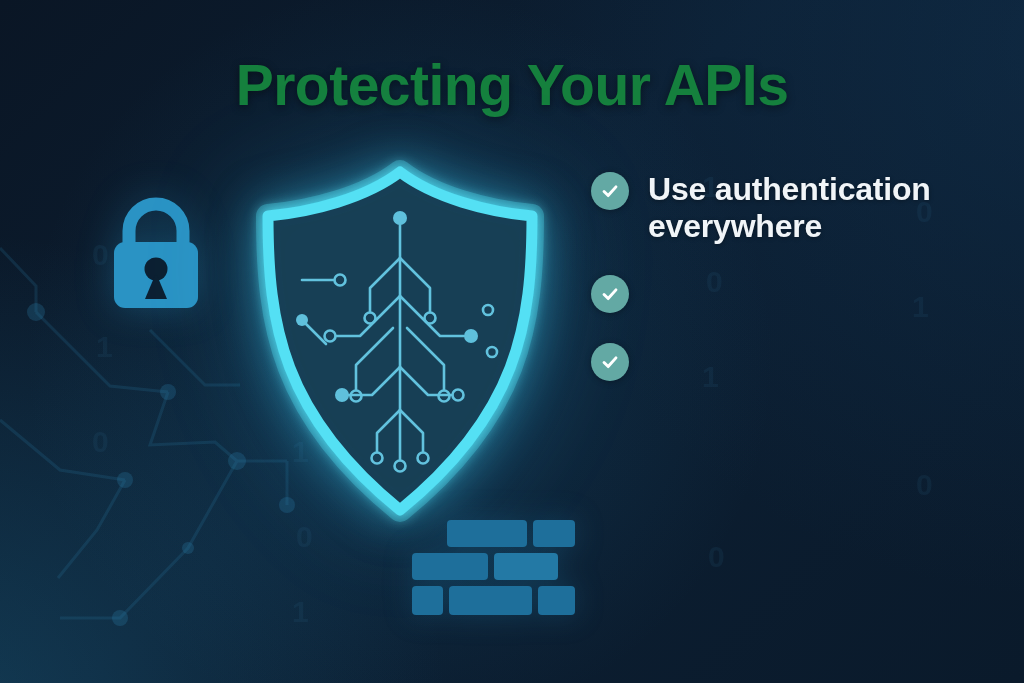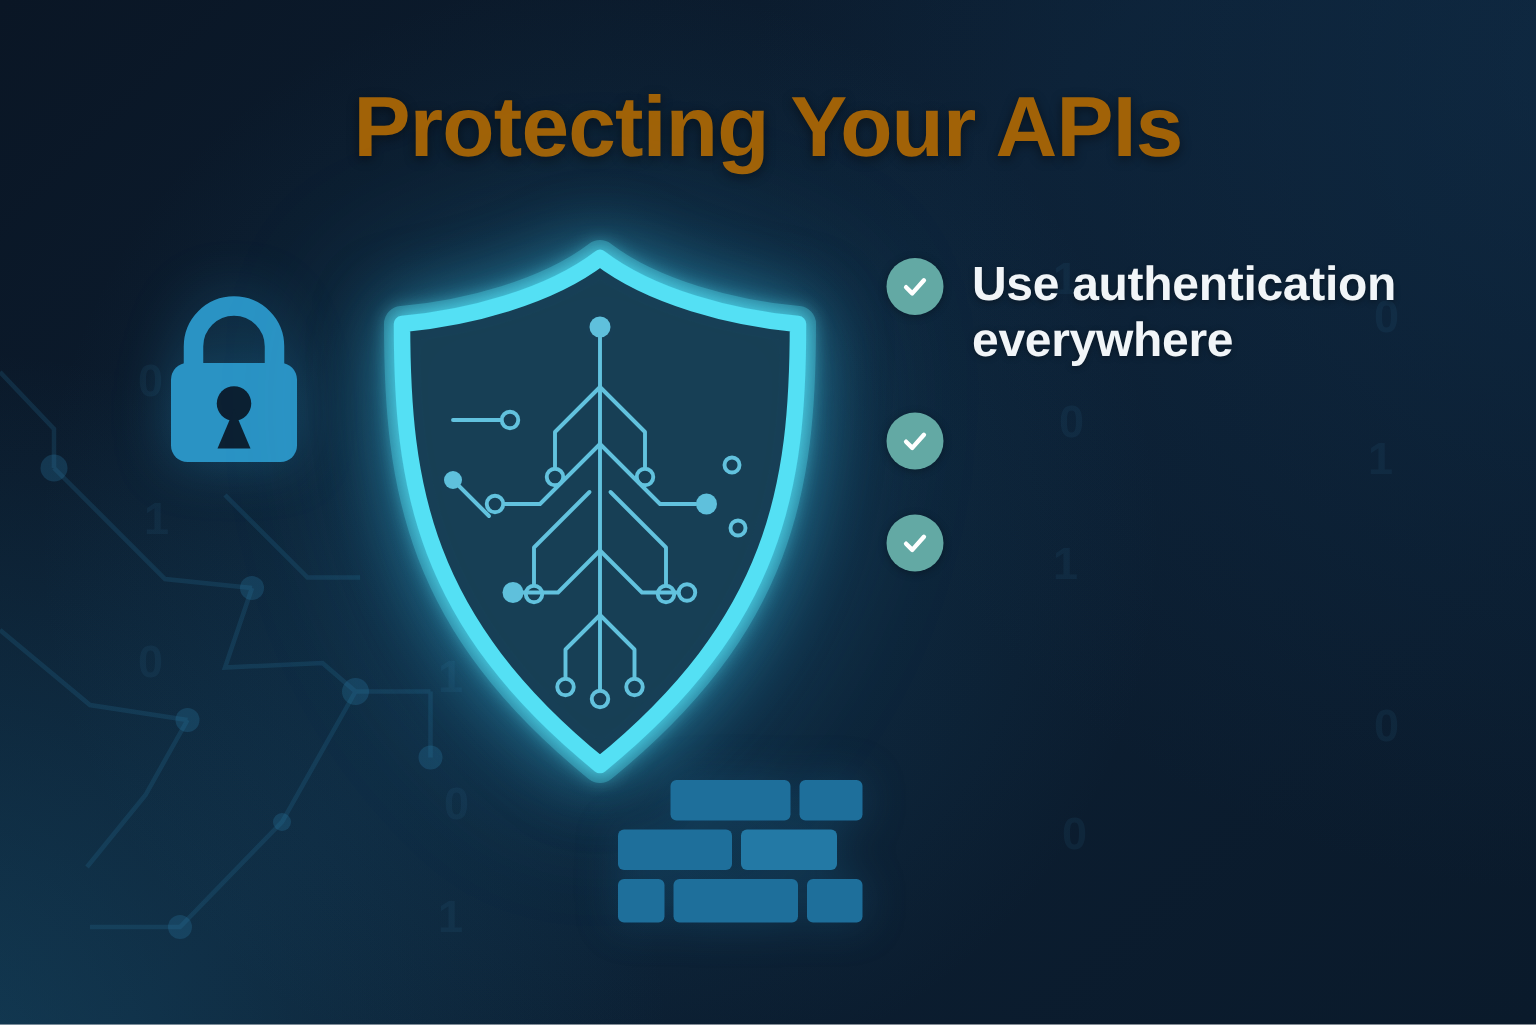--- a/index.html
+++ b/index.html
@@ -14,21 +14,21 @@
   }
   .stage{position:absolute;inset:0;}
 
   
   .bg-layer{position:absolute;inset:0;pointer-events:none;}
   .bg-digit{position:absolute;color:#3d89b5;opacity:0.09;font-weight:bold;font-size:30px;letter-spacing:2px;}
 
   
   .title{
     position:absolute;top:52px;left:0;width:100%;text-align:center;
-    font-size:57px;font-weight:bold;color:#a16207;letter-spacing:-0.5px;margin:0;
+    font-size:57px;font-weight:bold;color:#15803d;letter-spacing:-0.5px;margin:0;
     text-shadow:0 2px 8px rgba(0,0,0,0.45);
   }
 
   
   .shield-wrap{
     position:absolute;left:242px;top:160px;width:316px;height:368px;
     filter:
       drop-shadow(0 0 6px rgba(84,224,244,0.85))
       drop-shadow(0 0 22px rgba(62,202,235,0.50))
       drop-shadow(0 0 48px rgba(40,160,210,0.32));

